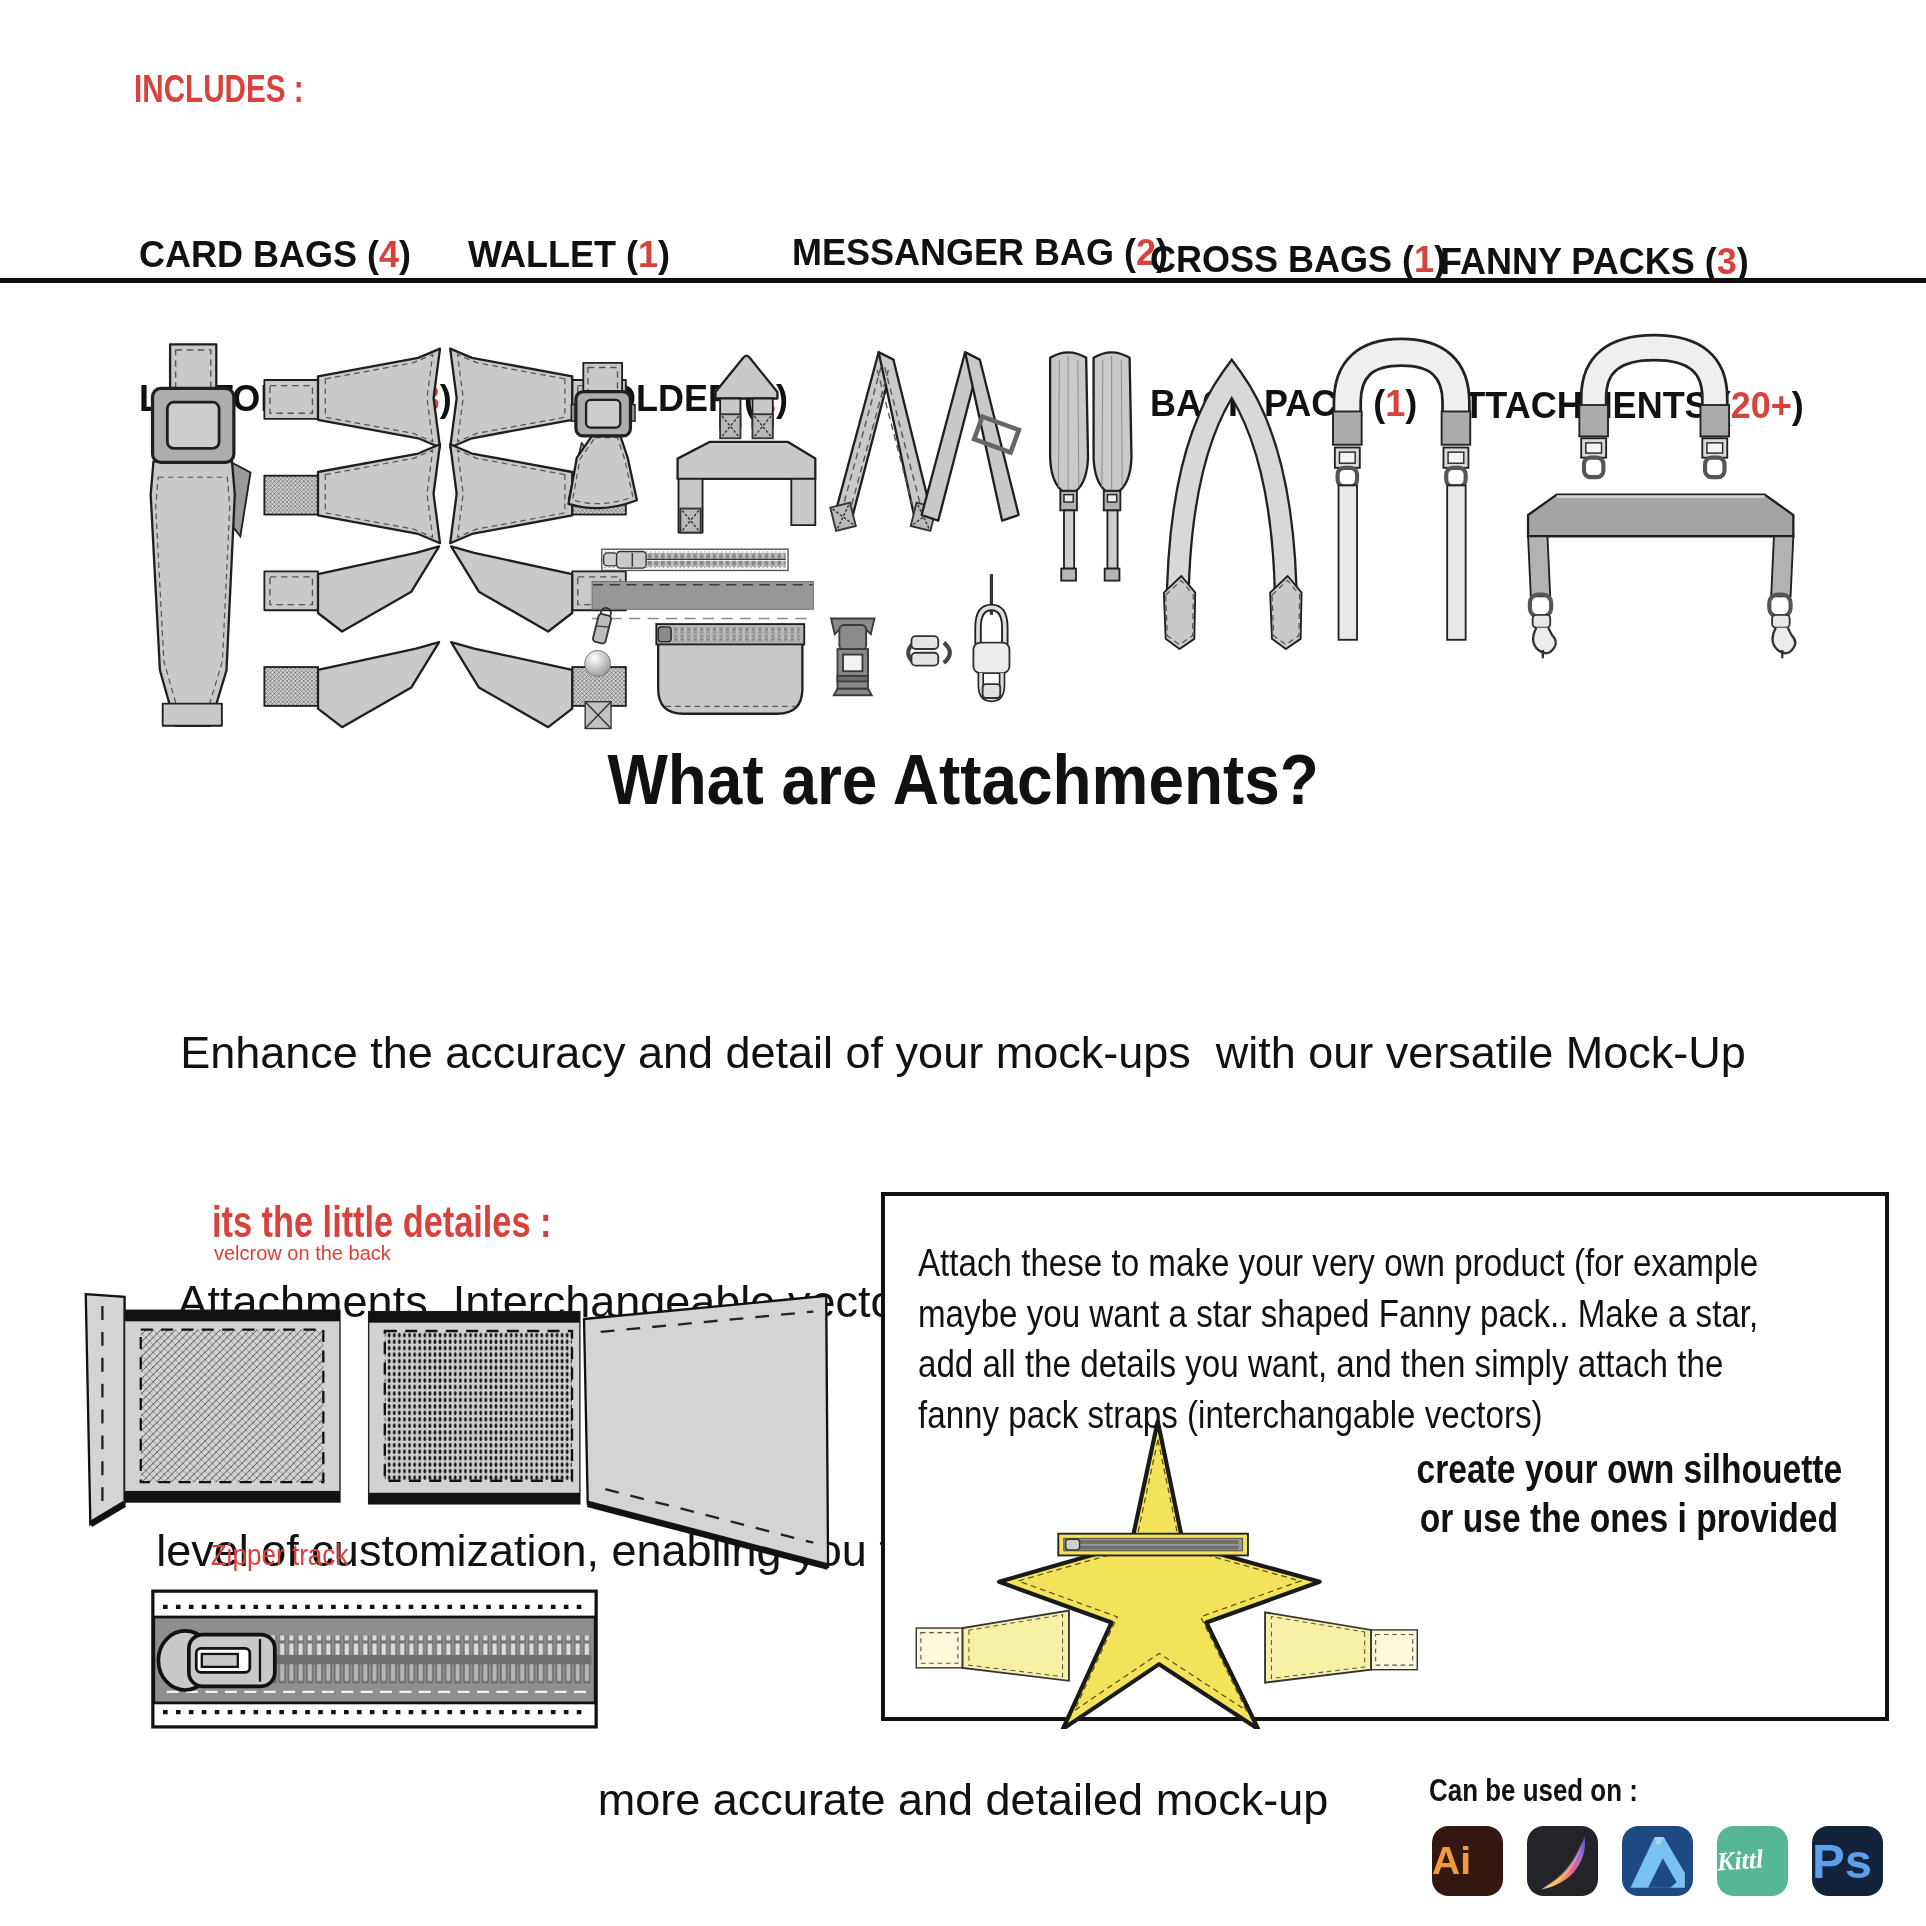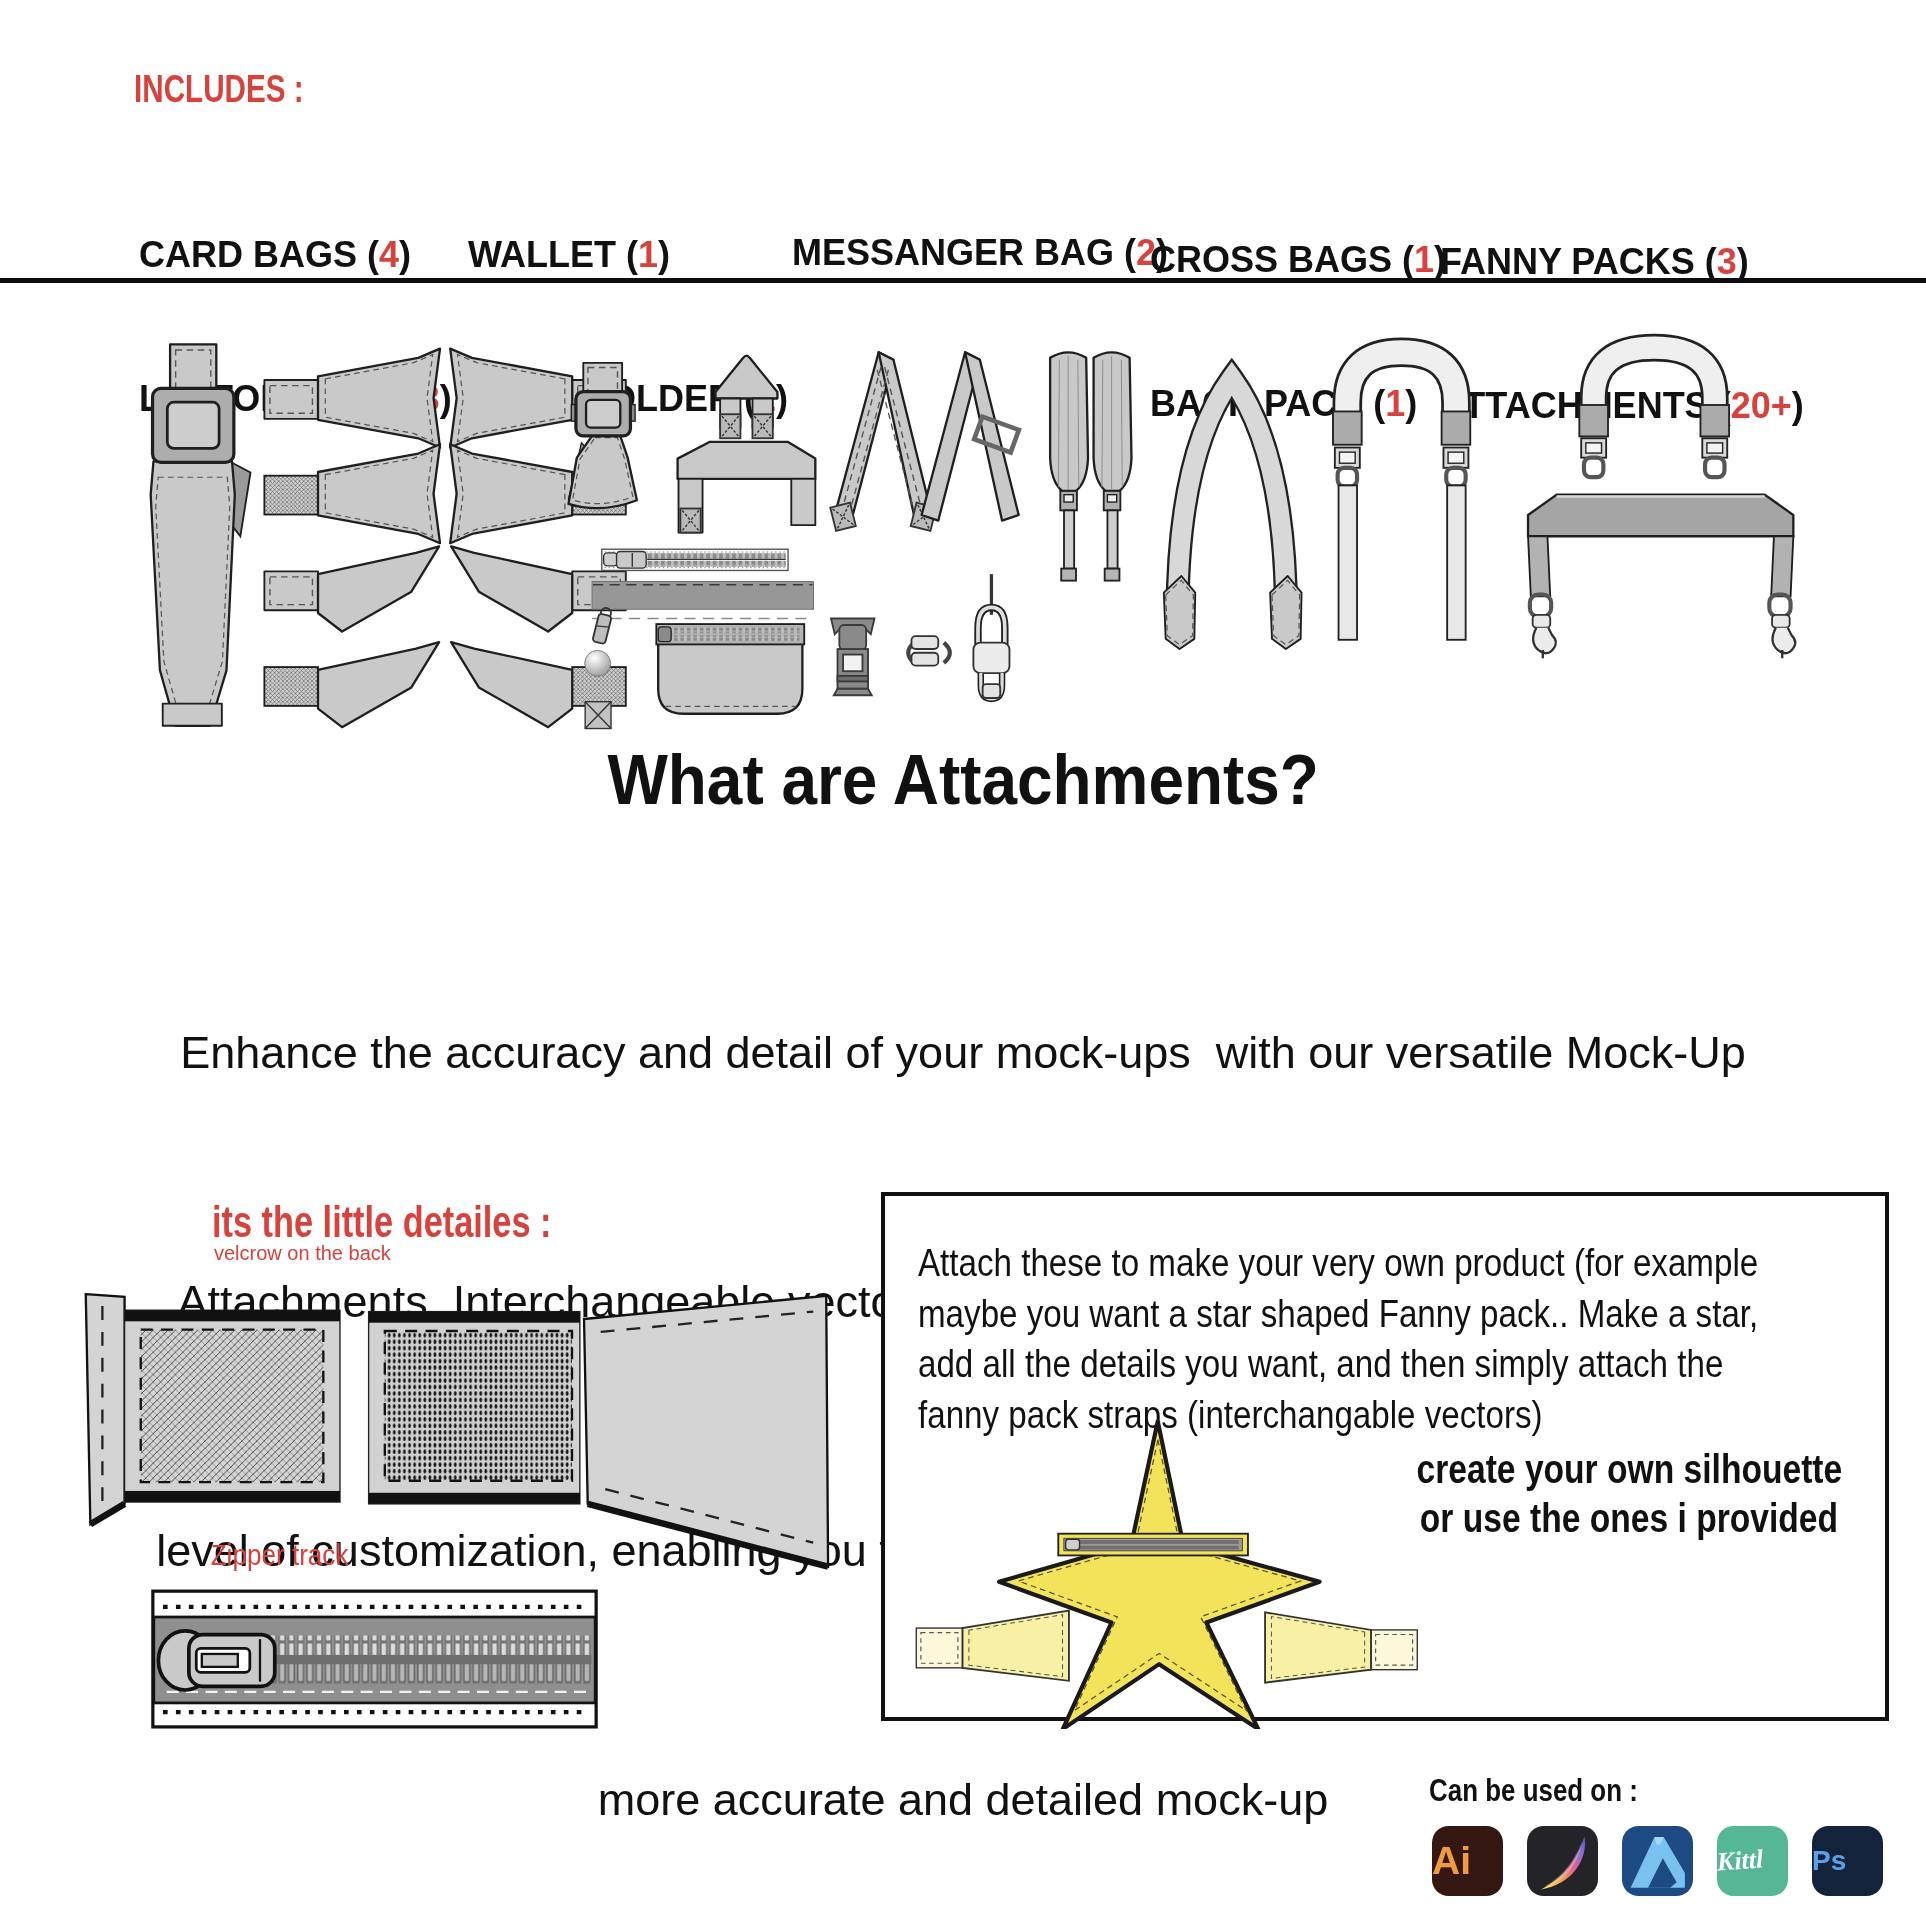--- a/index.html
+++ b/index.html
@@ -37,21 +37,21 @@
 
   .usage-label{top:1773px;left:1429px;font-size:30.5px;font-weight:bold;}
   .app-icon{position:absolute;top:1826px;width:71px;height:70px;border-radius:16.6px;display:flex;align-items:center;overflow:hidden;}
   .icon-ai{left:1432px;background:var(--ai_bg);}
   .icon-ai span{color:var(--ai_fg);font-size:39px;font-weight:bold;}
   .icon-procreate{left:1527px;background:var(--procreate_bg);}
   .icon-affinity{left:1622px;background:var(--affinity_bg);}
   .icon-kittl{left:1717px;background:var(--kittl_bg);}
   .icon-kittl span{color:#ffffff;font-size:26px;font-weight:bold;font-style:italic;font-family:"Liberation Serif",serif;transform:rotate(-4deg);}
   .icon-ps{left:1812px;background:var(--ps_bg);}
-  .icon-ps span{color:var(--ps_fg);font-size:28px;font-weight:bold;}
+  .icon-ps span{color:var(--ps_fg);font-size:49px;font-weight:bold;}
 
   svg .outl{stroke:#1f1f1f;stroke-width:5;fill:#c9c9c9;stroke-linejoin:round;}
   svg .outl4{stroke:#1f1f1f;stroke-width:4;fill:#c9c9c9;stroke-linejoin:round;}
   svg .dk{fill:#9a9a9a;}
   svg .dash{fill:none;stroke:#555;stroke-width:3;stroke-dasharray:14 10;}
   svg .inset{transform-box:fill-box;transform-origin:center;transform:scale(.88);}
   svg .xline{stroke:#333;stroke-width:3;}
 </style>
 </head>
 <body>

